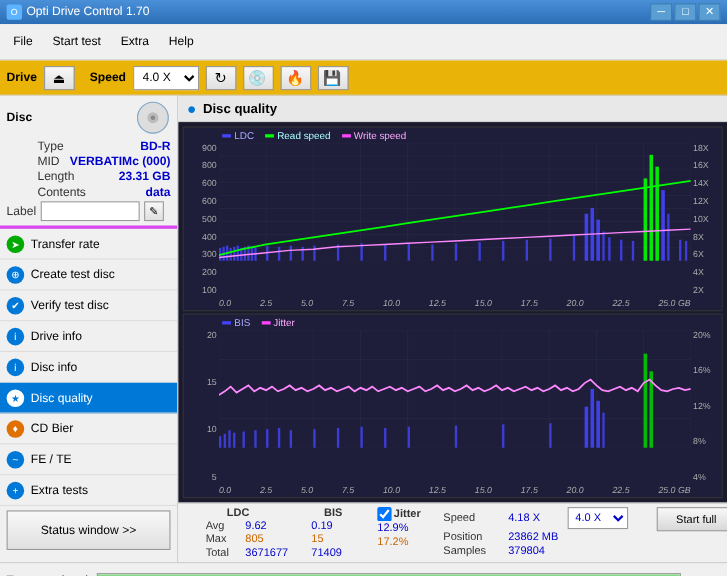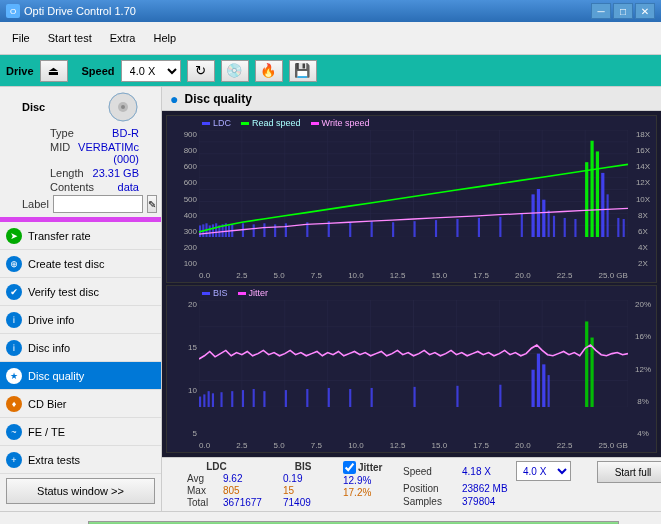--- a/index.html
+++ b/index.html
@@ -10,56 +10,56 @@
     .title-bar-left { display: flex; align-items: center; gap: 4px; }
     .title-bar-icon { width: 14px; height: 14px; background: #5cb3ff; border-radius: 2px; display: flex; align-items: center; justify-content: center; font-size: 8px; color: white; }
     .title-bar-controls { display: flex; gap: 2px; }
     .title-btn { width: 20px; height: 16px; background: #5a9fd4; border: 1px solid #3a7ab5; color: white; font-size: 10px; cursor: pointer; display: flex; align-items: center; justify-content: center; }
 
     
     .menu-bar { background: #f0f0f0; border-bottom: 1px solid #ccc; height: 22px; display: flex; align-items: center; padding: 16px 4px; gap: 2px; }
     .menu-item { padding: 2px 8px; cursor: pointer; font-size: 11px; color: #000; }
 
     
-    .drive-bar { background: #14b8a6; border-bottom: 1px solid #ccc; height: 32px; display: flex; align-items: center; padding: 0 6px; gap: 6px; }
+    .drive-bar { background: #eab308; border-bottom: 1px solid #ccc; height: 32px; display: flex; align-items: center; padding: 0 6px; gap: 6px; }
     .drive-label { font-weight: bold; font-size: 11px; }
     .drive-select { height: 22px; font-size: 11px; border: 1px solid #999; background: white; padding: 0 4px; min-width: 180px; }
     .drive-eject-btn { width: 28px; height: 22px; background: linear-gradient(to bottom, #f8f8f8, #e0e0e0); border: 1px solid #999; cursor: pointer; display: flex; align-items: center; justify-content: center; font-size: 12px; }
     .speed-label { font-weight: bold; font-size: 11px; margin-left: 8px; }
     .speed-select { height: 22px; font-size: 11px; border: 1px solid #999; background: white; padding: 0 4px; width: 60px; }
     .drive-action-btn { width: 28px; height: 22px; background: linear-gradient(to bottom, #f8f8f8, #e0e0e0); border: 1px solid #999; cursor: pointer; display: flex; align-items: center; justify-content: center; }
 
     
     .main-layout { display: flex; height: calc(524px - 22px - 22px - 32px - 24px); }
 
     
     .left-panel { width: 162px; background: #f0f0f0; border-right: 1px solid #ccc; display: flex; flex-direction: column; flex-shrink: 0; }
     
     
-    .disc-section { padding: 4px 22px; border-bottom: 5px solid #d946ef; }
+    .disc-section { padding: 4px 6px; border-bottom: 3px solid #d946ef; }
     .disc-header { display: flex; align-items: center; justify-content: space-between; margin-bottom: 4px; }
     .disc-title { font-weight: bold; font-size: 11px; }
     .disc-row { display: flex; justify-content: space-between; margin-bottom: 2px; font-size: 11px; margin-left: 28px; }
     .disc-key { color: #333; }
-    .disc-value { color: #0000cc; text-align: right; }
+    .disc-value { color: #0000cc; text-align: right; font-weight: bold; }
     .label-row { display: flex; align-items: center; gap: 4px; margin-top: 2px; }
     .label-input { width: 90px; height: 18px; border: 1px solid #999; font-size: 10px; padding: 0 2px; }
     .label-btn { width: 18px; height: 18px; background: linear-gradient(to bottom, #f8f8f8, #e0e0e0); border: 1px solid #999; cursor: pointer; font-size: 10px; }
 
     
     .nav-item { display: flex; align-items: center; height: 28px; padding: 0 6px; cursor: pointer; font-size: 11px; border-bottom: 1px solid #ddd; gap: 6px; }
     .nav-item.active { background: #0078d7; color: white; }
     .nav-icon { width: 16px; height: 16px; border-radius: 8px; display: flex; align-items: center; justify-content: center; font-size: 9px; flex-shrink: 0; }
     .nav-icon.blue { background: #0078d7; color: white; }
     .nav-icon.green { background: #00aa00; color: white; }
     .nav-icon.orange { background: #e07000; color: white; }
     .nav-item.active .nav-icon { background: white; color: #0078d7; }
 
     
-    .status-btn { margin: 4px 6px; height: 26px; background: linear-gradient(to bottom, #f8f8f8, #e0e0e0); border: 1px solid #999; cursor: pointer; font-size: 11px; text-align: center; display: flex; align-items: center; justify-content: center; gap: 4px; }
+    .status-btn { margin: 4px 6px; height: 36px; background: linear-gradient(to bottom, #f8f8f8, #e0e0e0); border: 1px solid #999; cursor: pointer; font-size: 11px; text-align: center; display: flex; align-items: center; justify-content: center; gap: 4px; }
 
     
     .right-panel { flex: 1; display: flex; flex-direction: column; overflow: hidden; }
     
     
     .chart-header { background: #e8e8e8; border-bottom: 1px solid #ccc; padding: 3px 8px; display: flex; align-items: center; gap: 6px; height: 24px; }
     .chart-title-icon { color: #0078d7; font-size: 14px; }
     .chart-title { font-weight: bold; font-size: 12px; }
 
     
@@ -71,24 +71,24 @@
     .legend-item { display: flex; align-items: center; gap: 3px; }
     .legend-dot { width: 8px; height: 3px; }
     .legend-dot.ldc { background: #4444ff; }
     .legend-dot.read { background: #00ff00; }
     .legend-dot.write { background: #ff44ff; }
     .legend-dot.bis { background: #4444ff; }
     .legend-dot.jitter { background: #ff44ff; }
 
     
     .y-axis { position: absolute; left: 0; top: 14px; bottom: 14px; width: 32px; display: flex; flex-direction: column; justify-content: space-between; align-items: flex-end; padding-right: 2px; font-size: 8px; color: #aaa; }
-    .y-axis-right { position: absolute; right: 0; top: 14px; bottom: 14px; width: 28px; display: flex; flex-direction: column; justify-content: space-between; align-items: center; padding-left: 2px; font-size: 8px; color: #aaa; }
-
-    
-    .x-axis { position: absolute; bottom: 0; left: 32px; right: 28px; height: 14px; display: flex; justify-content: space-between; align-items: center; font-size: 8px; color: #aaa; }
+    .y-axis-right { position: absolute; right: 0; top: 14px; bottom: 14px; width: 28px; display: flex; flex-direction: column; justify-content: space-between; align-items: flex-start; padding-left: 2px; font-size: 8px; color: #aaa; }
+
+    
+    .x-axis { position: absolute; bottom: 0; left: 32px; right: 28px; height: 14px; display: flex; justify-content: space-between; align-items: center; font-size: 8px; color: #aaa; font-style: italic; }
 
     
     .chart-svg { position: absolute; left: 32px; right: 28px; top: 14px; bottom: 14px; }
 
     
     .grid-line { stroke: #2a2a4a; stroke-width: 0.5; }
 
     
     .stats-area { background: #f0f0f0; border-top: 1px solid #ccc; padding: 3px 8px; display: flex; gap: 20px; align-items: flex-start; }
     .stats-col { display: flex; flex-direction: column; gap: 1px; }

